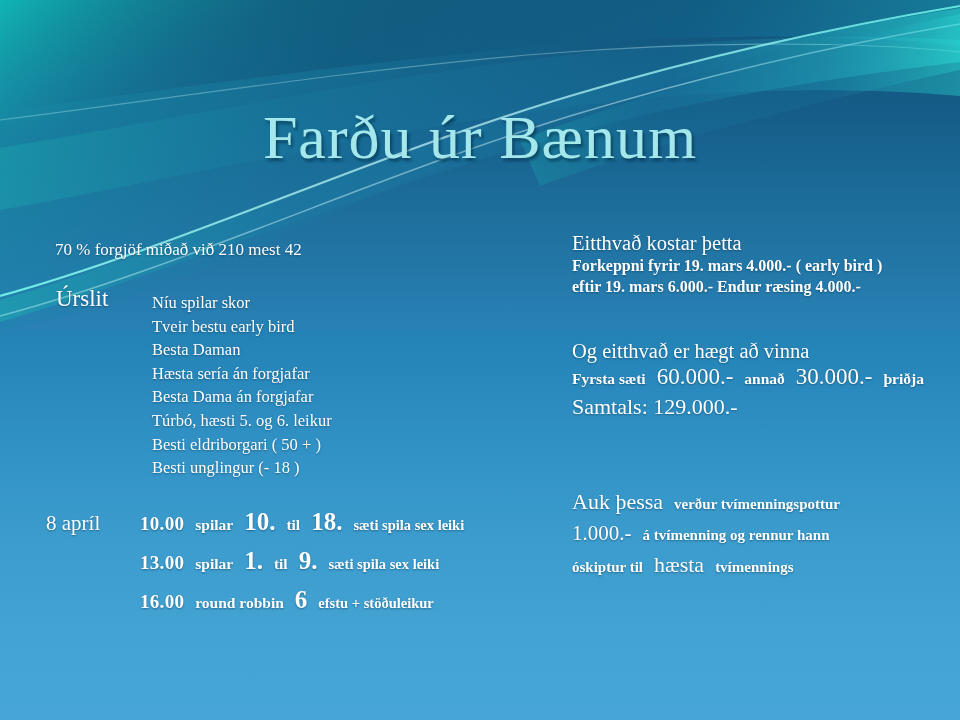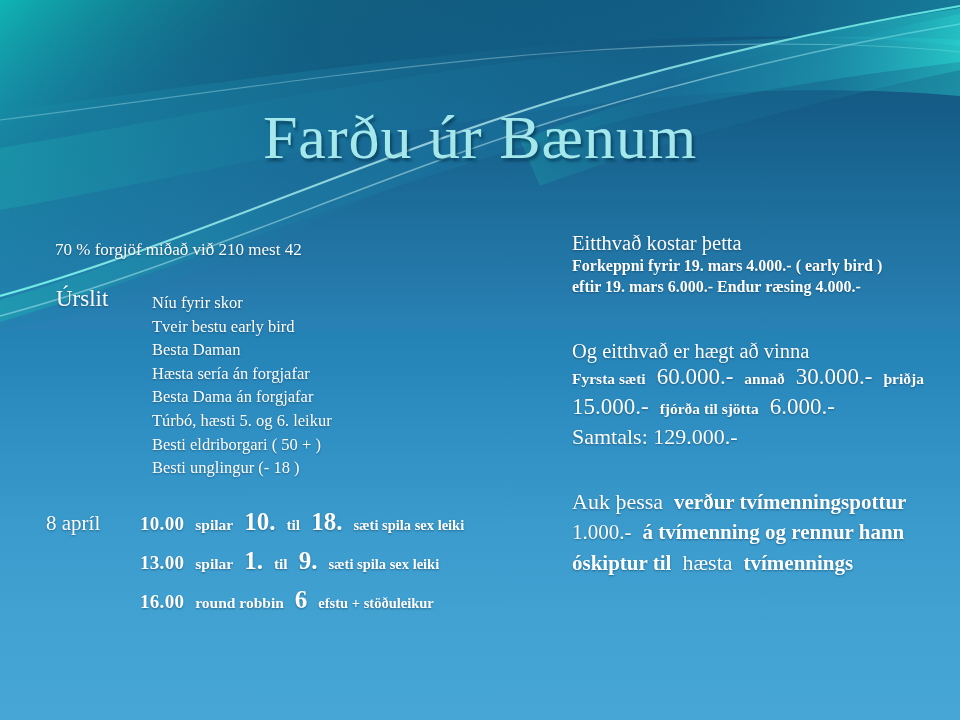--- a/index.html
+++ b/index.html
@@ -83,21 +83,21 @@
 
   #rc-prize { position: absolute; left: 572px; top: 340px; width: 380px; }
   .p-line  { white-space: nowrap; line-height: 28px; text-shadow: 0 1px 2px rgba(0,40,70,.45); }
   .p-small { font-size: 15.5px; font-weight: bold; }
   .p-amt   { font-size: 23px; }
   .p-total { font-size: 22px; }
 
   #rc-extra { position: absolute; left: 572px; top: 487px; width: 380px; }
   .e-line  { white-space: nowrap; line-height: 29px; text-shadow: 0 1px 2px rgba(0,40,70,.45); }
   .e-big   { font-size: 22px; font-family: Liberation Serif, serif; }
-  .e-mid   { font-size: 21px; font-weight: bold; }
+  .e-mid   { font-size: 15px; font-weight: bold; }
   .e-amt   { font-size: 21px; }
 
   #rc-reg { position: absolute; left: 585px; top: 625px; }
   #rc-reg .g-head { font-size: 20px; white-space: nowrap; text-shadow: 0 1px 2px rgba(0,40,70,.45); }
   #rc-reg .g-line { font-size: 17px; white-space: nowrap; margin-top: 4px;
                     text-shadow: 0 1px 2px rgba(0,40,70,.45); }
 </style>
 </head>
 <body>
 
@@ -151,21 +151,21 @@
     <path d="M520,140 C640,96 790,50 960,14 L960,70 C800,104 650,146 540,186 Z" fill="url(#midBand)" opacity="0.5"></path>
     <rect x="0" y="330" width="960" height="180" fill="url(#fadeBottom)"></rect>
   </svg>
 
   <div id="title">Farðu úr Bænum</div>
 
   <div class="txt" id="lc-sub">70 % forgjöf  miðað  við 210 mest 42</div>
   <div class="txt" id="lc-urslit">Úrslit</div>
 
   <div id="lc-list">
-    <div class="li">Níu fyrir  skor</div>
+    <div class="li">Níu spilar  skor</div>
     <div class="li">Tveir bestu  early bird</div>
     <div class="li">Besta Daman</div>
     <div class="li">Hæsta sería án forgjafar</div>
     <div class="li">Besta Dama  án forgjafar</div>
     <div class="li">Túrbó,  hæsti 5. og 6. leikur</div>
     <div class="li">Besti eldriborgari  ( 50 + )</div>
     <div class="li">Besti unglingur  (- 18 )</div>
   </div>
 
   <div class="txt" id="sched-date">8 apríl</div>
@@ -203,25 +203,20 @@
 
   <div id="rc-prize">
     <div class="r-head">Og eitthvað er hægt að vinna</div>
     <div class="p-line">
       <span class="p-small" style="margin-right: 7px;">Fyrsta sæti</span>
       <span class="p-amt" style="margin-right: 7px;">60.000.-</span>
       <span class="p-small" style="margin-right: 7px;">annað</span>
       <span class="p-amt" style="margin-right: 7px;">30.000.-</span>
       <span class="p-small" style="margin-right: 7px;">þriðja</span>
     </div>
-    <div class="p-line">
-      <span class="p-amt" style="margin-right: 7px;">15.000.-</span>
-      <span class="p-small" style="margin-right: 7px;">fjórða til sjötta</span>
-      <span class="p-amt" style="margin-right: 7px;">6.000.-</span>
-    </div>
     <div class="p-line p-total">Samtals: 129.000.-</div>
   </div>
 
   <div id="rc-extra">
     <div class="e-line">
       <span class="e-big" style="margin-right: 7px;">Auk þessa</span>
       <span class="e-mid" style="margin-right: 7px;">verður tvímenningspottur</span>
     </div>
     <div class="e-line">
       <span class="e-amt" style="margin-right: 7px;">1.000.-</span>

